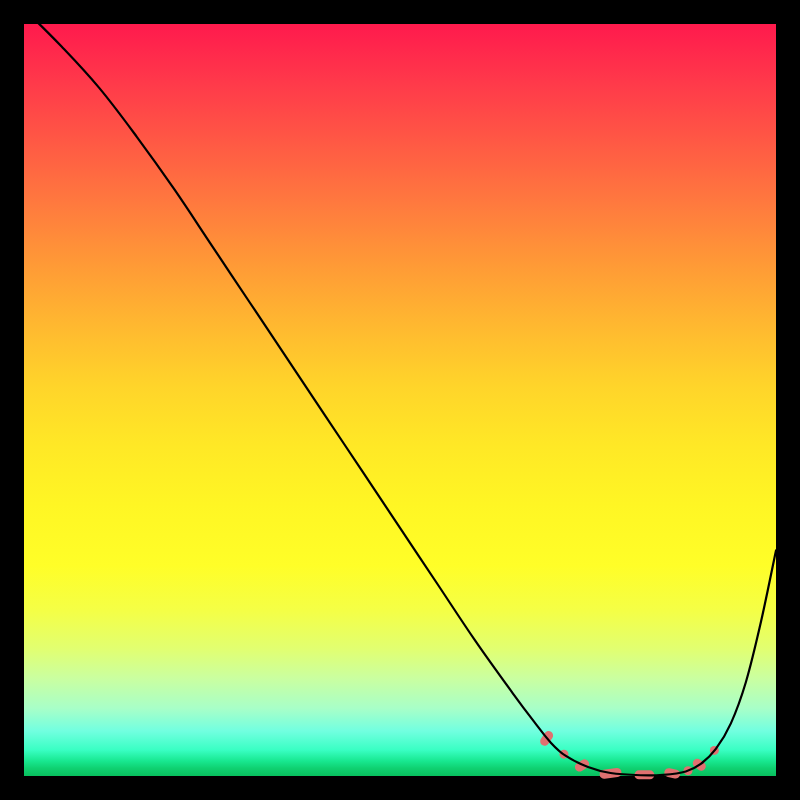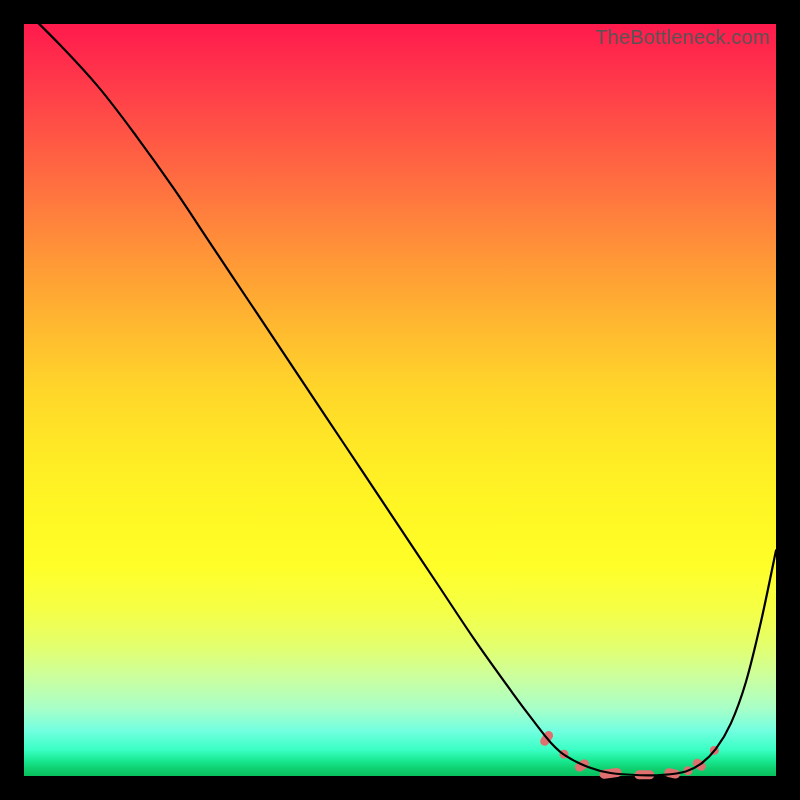--- a/index.html
+++ b/index.html
@@ -45,21 +45,20 @@
     position: absolute;
     left: 0; top: 0;
     width: 100%; height: 100%;
     overflow: visible;
   }
 </style>
 </head>
 <body>
 
 <div class="plot-area">
-  <div class="watermark">TheBottleneck.com</div>
   <svg class="curve" viewBox="0 0 752 752">
     <g id="marker-layer">
         <g transform="translate(522.64 714.4) rotate(-56)">
           <rect x="-8" y="-4.5" width="16" height="9" rx="4.5" fill="#e07070"></rect>
         </g>
         <g transform="translate(539.9359999999999 730.192) rotate(0)">
           <circle r="4.5" fill="#e07070"></circle>
         </g>
         <g transform="translate(557.984 741.472) rotate(-32)">
           <rect x="-7.5" y="-4.5" width="15" height="9" rx="4.5" fill="#e07070"></rect>

